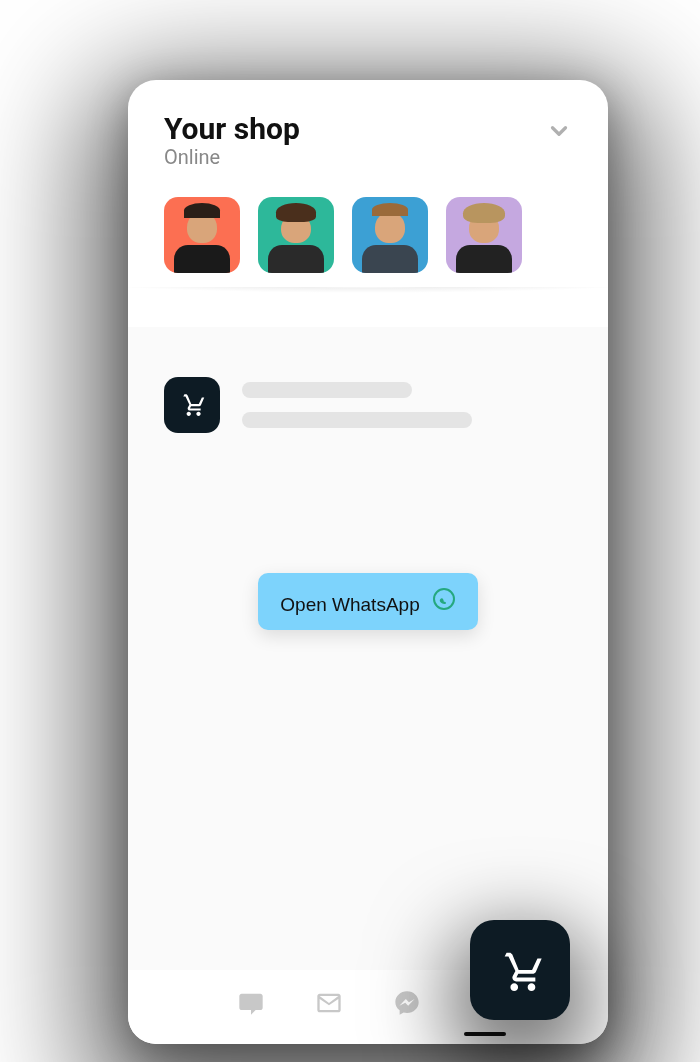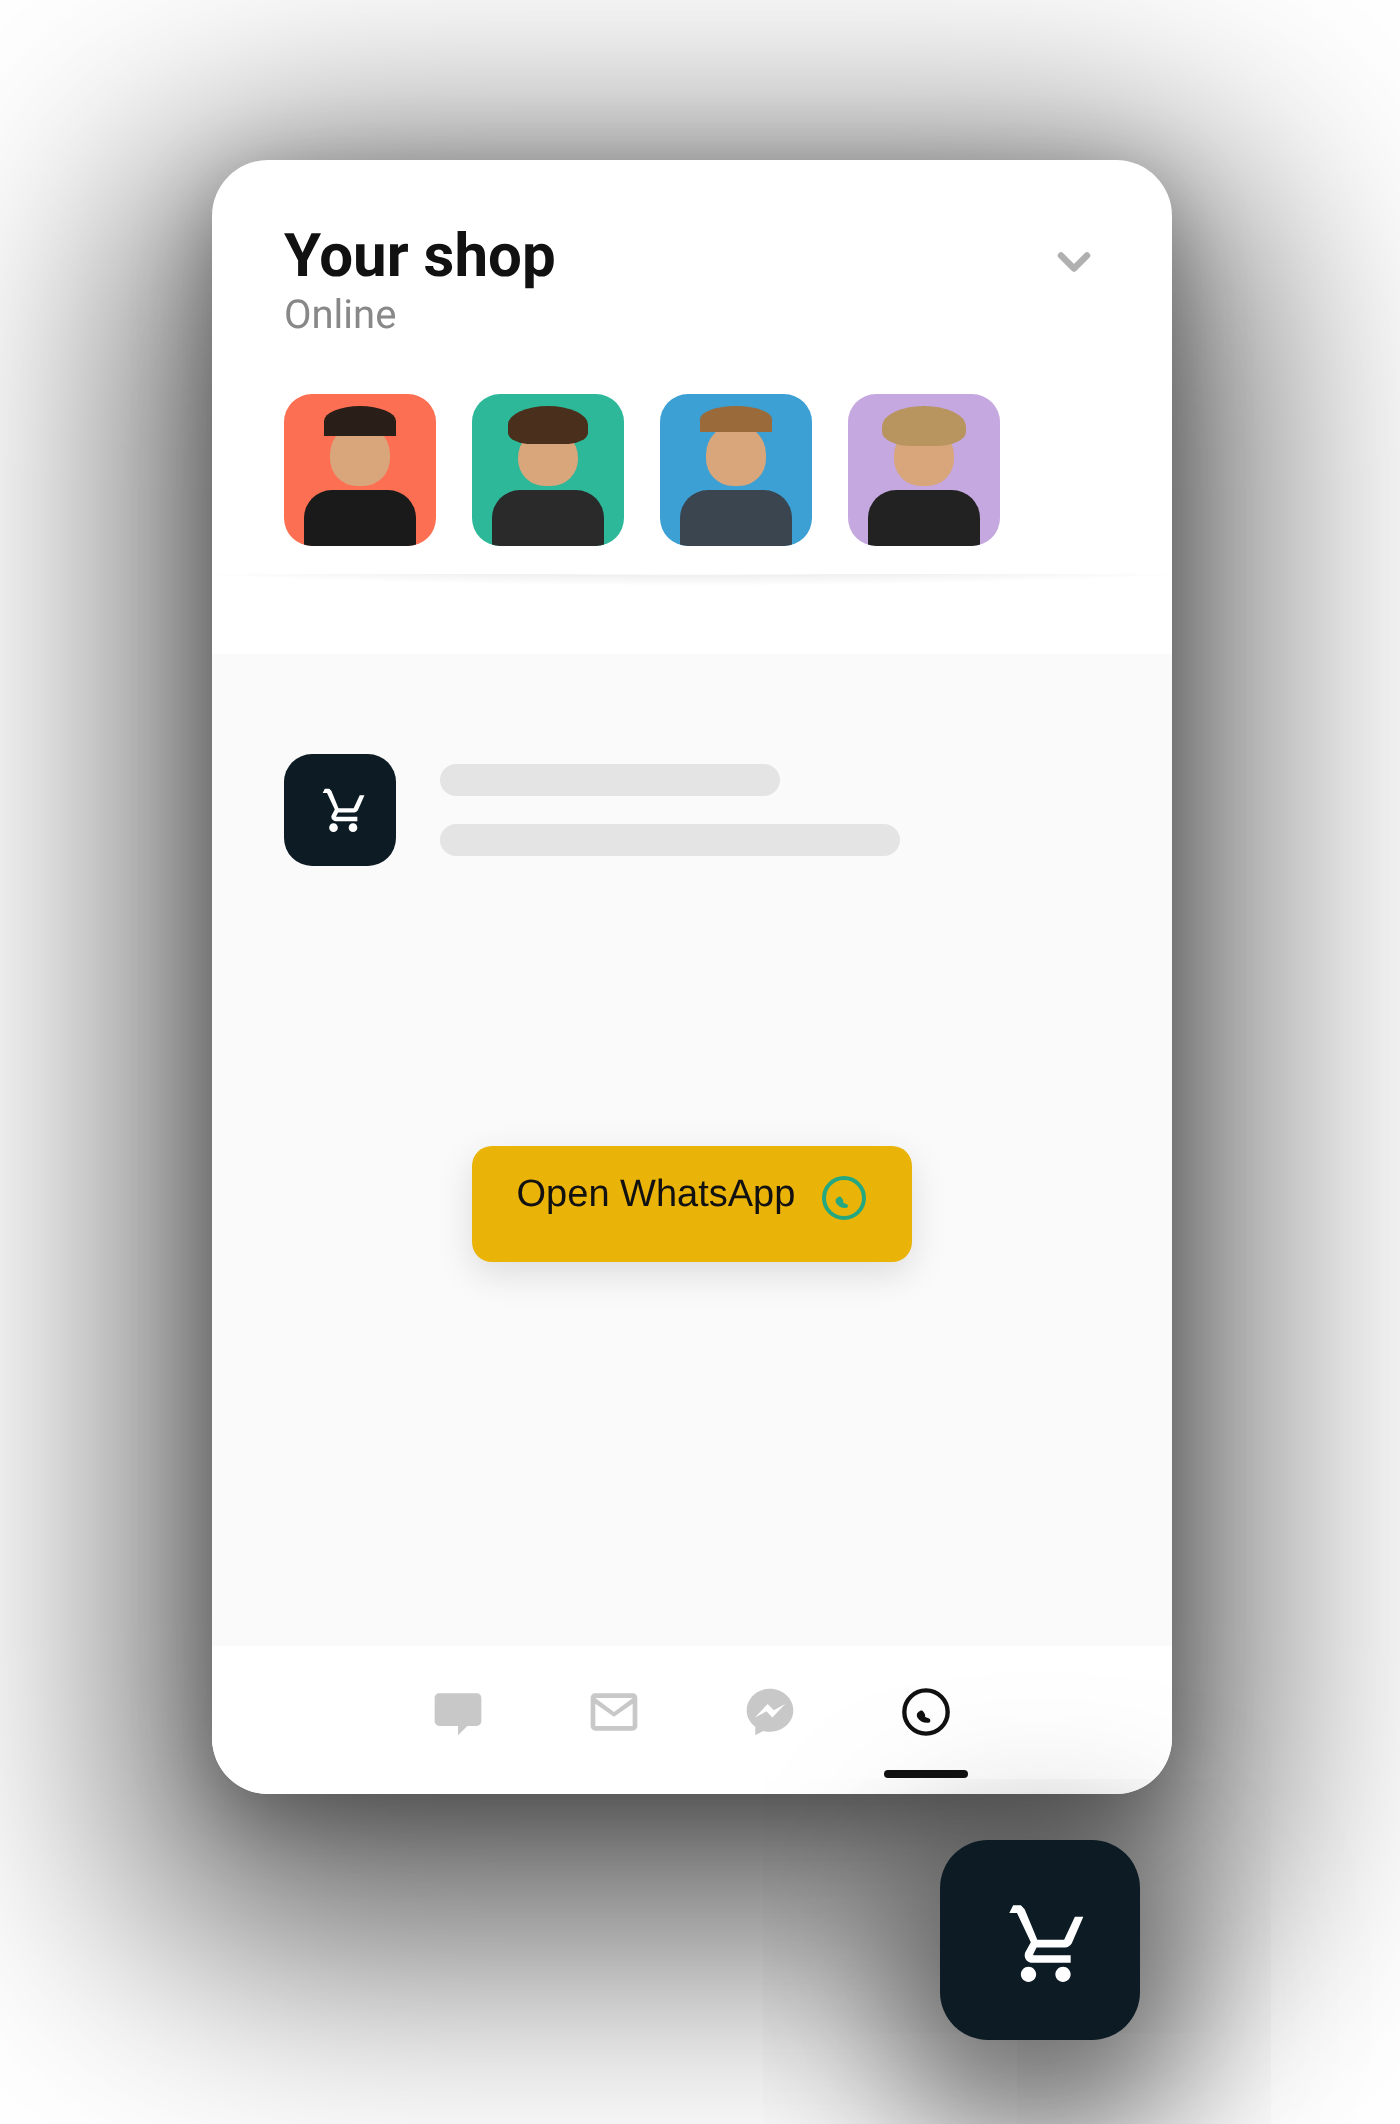--- a/index.html
+++ b/index.html
@@ -10,23 +10,23 @@
     body {
       font-family: -apple-system, BlinkMacSystemFont, 'Segoe UI', Roboto, sans-serif;
       background: transparent;
       width: 700px;
       height: 1062px;
       position: relative;
     }
     .widget-card {
       position: absolute;
       top: 80px;
-      left: 106px;
+      left: 128px;
       width: 480px;
-      height: 817px;
+      height: 964px;
       background: #ffffff;
       border-radius: 28px;
       box-shadow: 0 40px 120px 40px rgba(0,0,0,0.6), 0 10px 40px rgba(0,0,0,0.3);
       overflow: hidden;
       display: flex;
       flex-direction: column;
     }
     .header {
       padding: 32px 36px 20px 36px;
       display: flex;
@@ -137,26 +137,26 @@
       border-radius: 8px;
     }
     .skel-1 { width: 170px; }
     .skel-2 { width: 230px; }
     .open-btn-wrap {
       margin-top: 140px;
       display: flex;
       justify-content: center;
     }
     .open-btn {
-      background: #eab308;
+      background: #7dd3fc;
       border: none;
       border-radius: 10px;
       padding: 14px 22px;
       display: flex;
-      align-items: flex-start;
+      align-items: flex-end;
       gap: 12px;
       font-size: 19px;
       font-weight: 500;
       color: #111;
       box-shadow: 0 6px 18px rgba(0,0,0,0.12);
       cursor: pointer;
     }
     .tab-bar {
       display: flex;
       justify-content: center;

